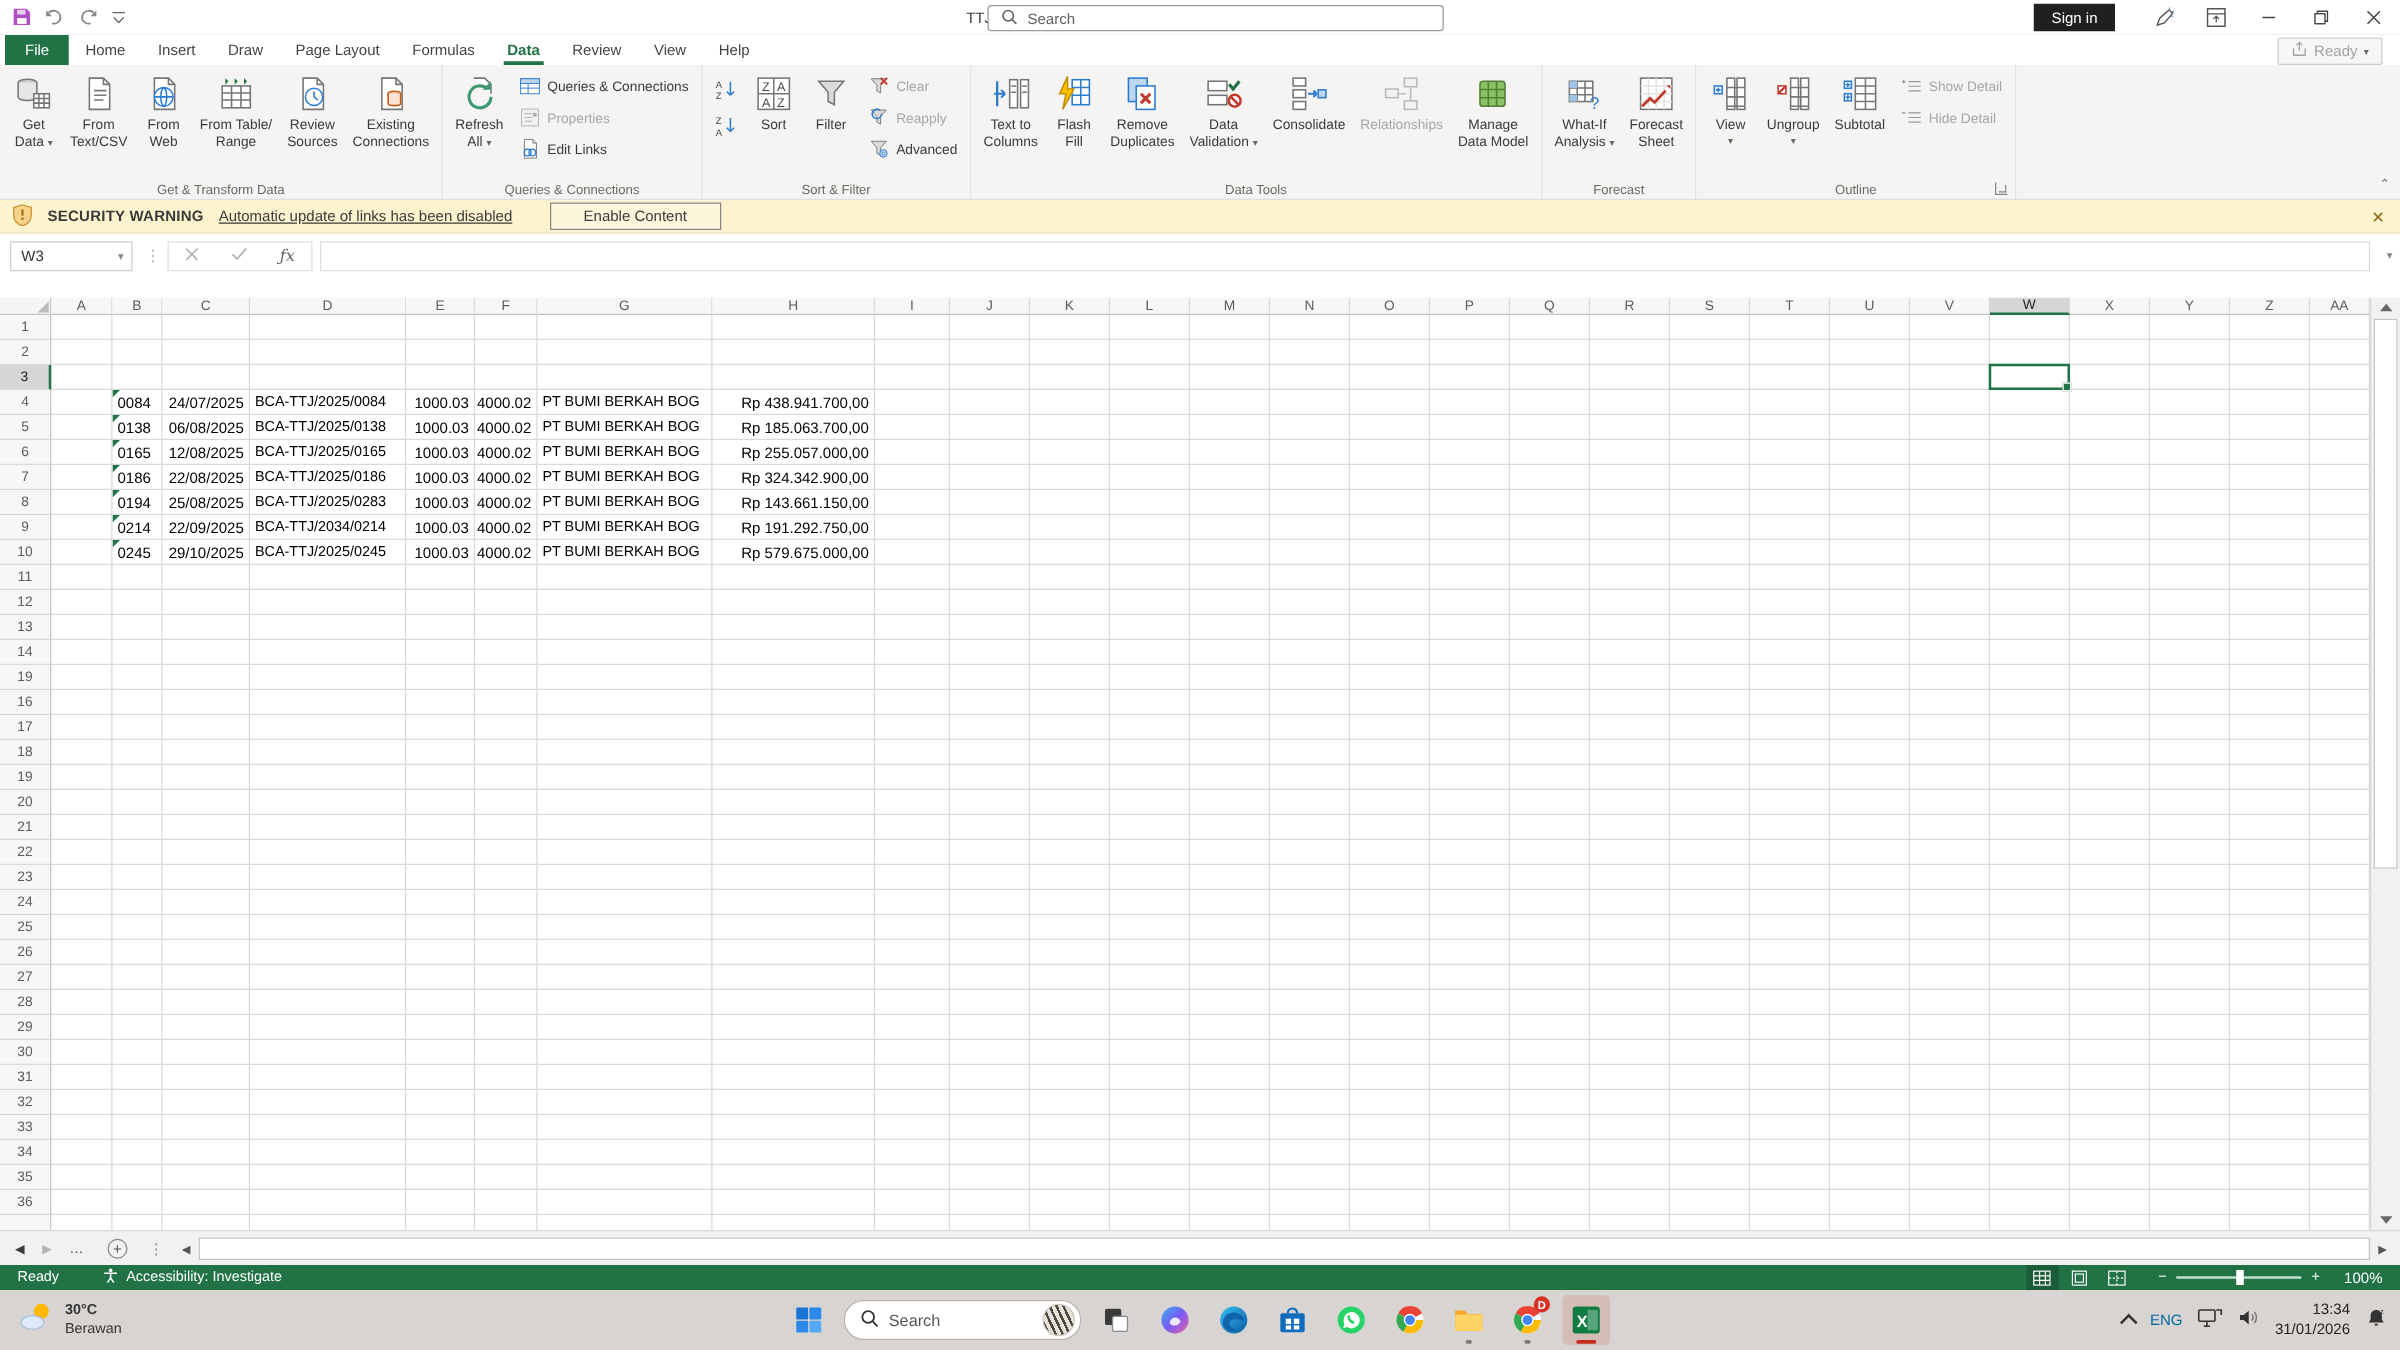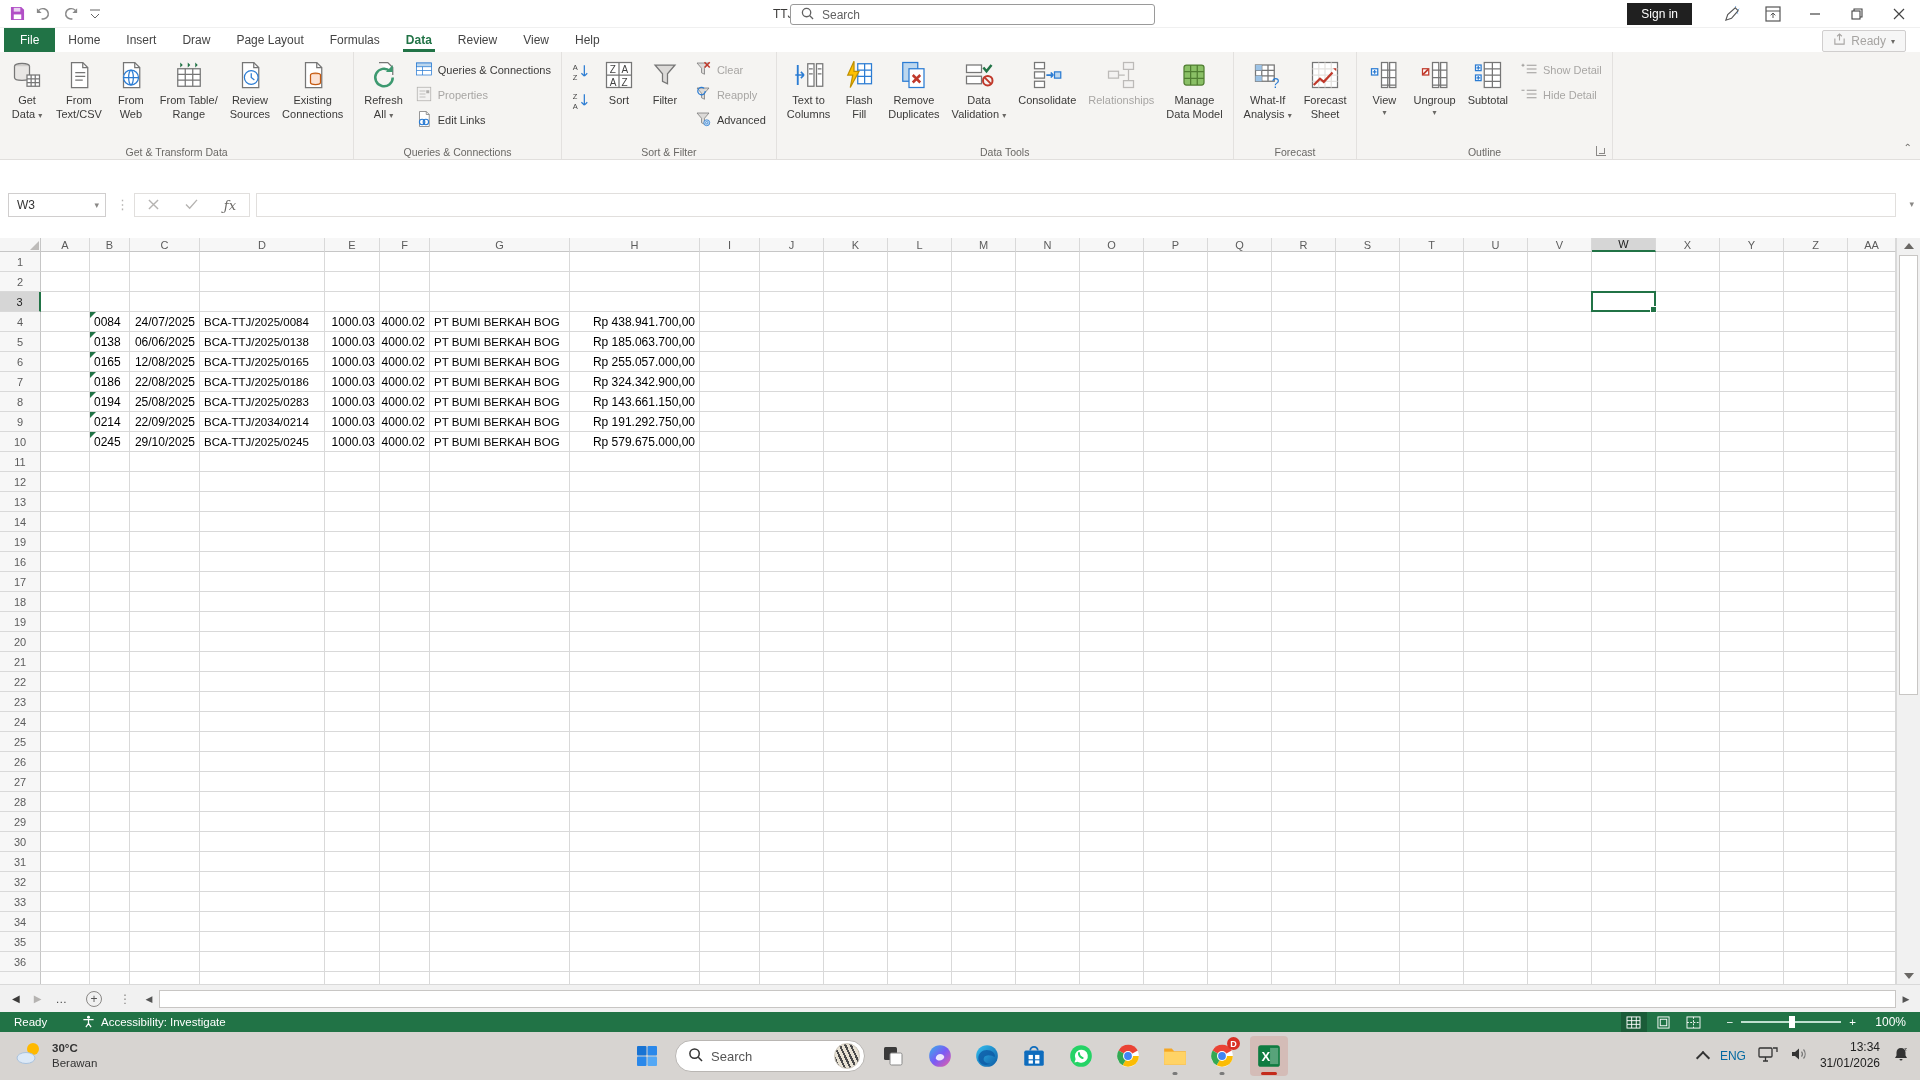--- a/index.html
+++ b/index.html
@@ -581,20 +581,31 @@
               </div>
             </div>
           </div>
           <div class="rgroup-label">Outline</div>
           <div id="outline-launcher"></div>
         </div>
       </div>
     <div id="ribbon-collapse">⌃</div>
   </div>
 
+  <div id="msgbar">
+    <span><svg width="16" height="18" viewBox="0 0 16 18">
+          <path d="M8 1l7 2v6c0 4.5-3 7.5-7 8.5C4 16.5 1 13.5 1 9V3z" fill="#f6d38a" stroke="#c8922b"></path>
+          <path d="M8 4.5v5" stroke="#9c6a12" stroke-width="1.6"></path>
+          <circle cx="8" cy="12" r="1" fill="#9c6a12"></circle>
+        </svg></span>
+    <span id="msg-severity">SECURITY WARNING</span>
+    <span id="msg-text">Automatic update of links has been disabled</span>
+    <span id="msg-action">Enable Content</span>
+    <span id="msg-close">✕</span>
+  </div>
 
   <div id="fxrow">
     <div id="namebox">
       <span>W3</span>
       <span class="dd">▾</span>
     </div>
     <div id="fx-dots">⋮</div>
     <div id="fxbtns">
       <span><svg width="11" height="11" viewBox="0 0 12 12">
             <path d="M1 1l10 10M11 1L1 11" stroke="#b5b3b1" stroke-width="1.5"></path>
@@ -757,21 +768,21 @@
           <div class="gcell" style="width: 64px;"></div>
           <div class="gcell" style="width: 64px;"></div>
           <div class="gcell" style="width: 64px;"></div>
           <div class="gcell" style="width: 64px;"></div>
           <div class="gcell" style="width: 48px;"></div>
         </div>
         <div class="grow">
           <div class="rowhdr">5</div>
           <div class="gcell" style="width: 49px;"></div>
           <div class="gcell al err" style="width: 40px;">0138</div>
-          <div class="gcell ar" style="width: 70px;">06/06/2025</div>
+          <div class="gcell ar" style="width: 70px;">06/08/2025</div>
           <div class="gcell al" style="width: 125px; font-size: 11.5px;">BCA-TTJ/2025/0138</div>
           <div class="gcell ar" style="width: 55px;">1000.03</div>
           <div class="gcell ar" style="width: 50px;">4000.02</div>
           <div class="gcell al" style="width: 140px; font-size: 11.5px;">PT BUMI BERKAH BOG</div>
           <div class="gcell ar" style="width: 130px;">Rp 185.063.700,00</div>
           <div class="gcell" style="width: 60px;"></div>
           <div class="gcell" style="width: 64px;"></div>
           <div class="gcell" style="width: 64px;"></div>
           <div class="gcell" style="width: 64px;"></div>
           <div class="gcell" style="width: 64px;"></div>

